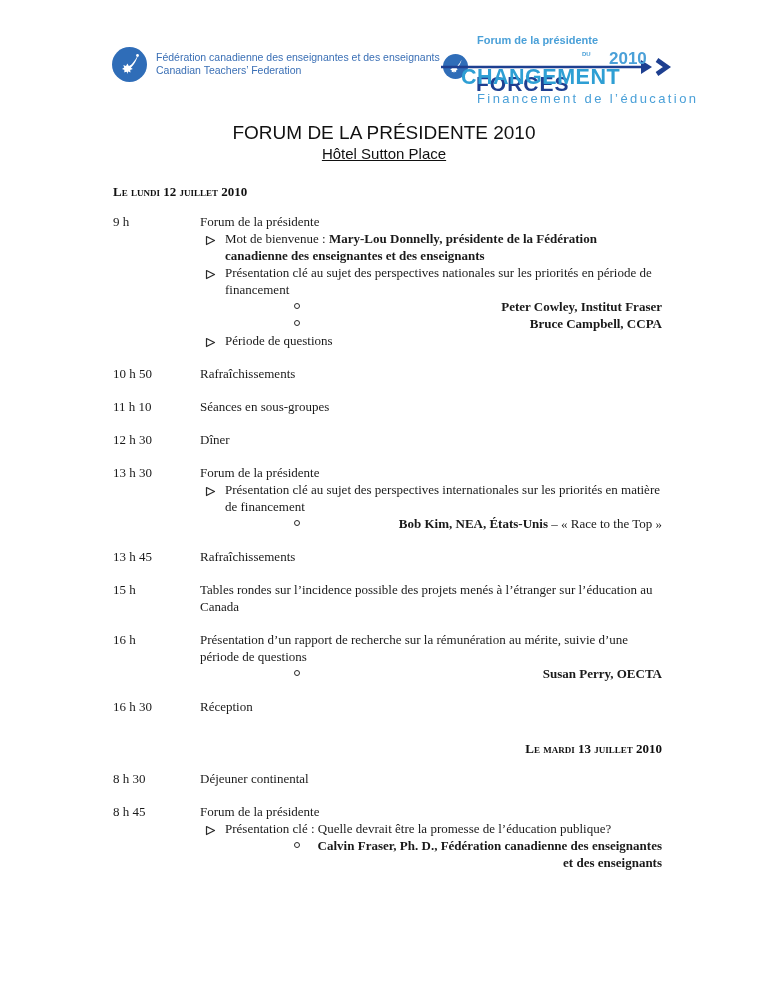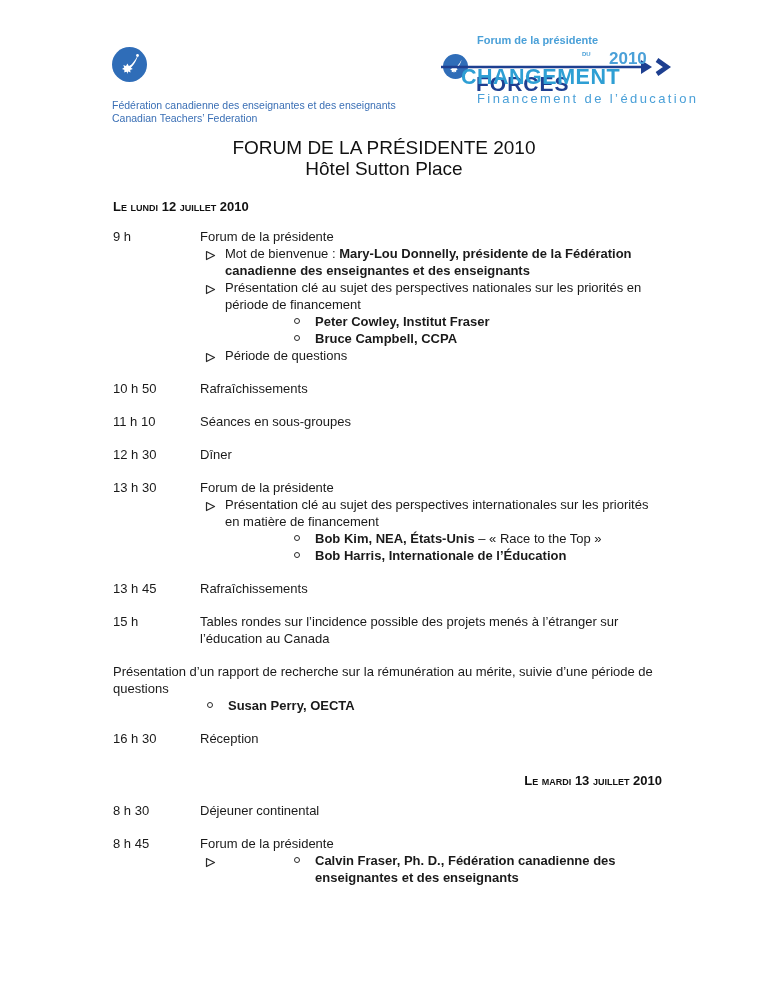--- a/index.html
+++ b/index.html
@@ -9,46 +9,46 @@
   *{box-sizing:border-box;}
   html,body{margin:0;padding:0;background:#e8e8e8;}
   .page{
     width:768px;height:994px;background:var(--page_bg);
     margin:0 auto;position:relative;overflow:hidden;
     font-family:"Liberation Sans","DejaVu Sans",sans-serif;
     color:var(--text);
   }
   
   .header{position:relative;height:118px;}
-  .ctf-left{position:absolute;left:112px;top:47px;display:flex;align-items:flex-start;gap:9px;flex-direction:column;}
+  .ctf-left{position:absolute;left:112px;top:47px;display:flex;align-items:flex-start;gap:9px;}
   .ctf-circle{flex:0 0 auto;}
   .ctf-lines{font-size:10.5px;line-height:13px;color:var(--logo_text_blue);padding-top:4px;}
   .forum-logo{position:absolute;left:443px;top:34px;width:238px;height:72px;}
   .forum-logo .tag-top{position:absolute;left:34px;top:0;font-size:11px;font-weight:bold;color:var(--forum_light_blue);}
   .forum-logo .forces{position:absolute;left:33px;top:11px;font-size:21px;font-weight:bold;letter-spacing:1px;color:var(--forum_navy);margin-top:27px;}
   .forum-logo .du{position:absolute;left:139px;top:17px;font-size:6px;line-height:6px;font-weight:bold;color:var(--forum_light_blue);text-align:center;width:8px;}
   .forum-logo .year{position:absolute;left:166px;top:15px;font-size:17px;font-weight:bold;color:var(--forum_light_blue);}
   .forum-logo .changement{position:absolute;left:18px;top:31px;font-size:21.5px;font-weight:bold;letter-spacing:.5px;color:var(--forum_cyan);}
   .forum-logo .tag-bottom{position:absolute;left:34px;top:57px;font-size:13px;letter-spacing:2.4px;color:var(--forum_light_blue);white-space:nowrap;}
   .forum-logo .arrow-svg{position:absolute;left:-2px;top:24px;}
   .forum-logo .mini-circle{position:absolute;left:0;top:20px;}
   
-  .title-block{text-align:center;margin-top:18px;}
+  .title-block{text-align:center;margin-top:3px;}
   .doc-title{font-size:19px;line-height:24px;margin:0;font-weight:normal;color:#111;}
-  .doc-subtitle{font-size:19px;line-height:18px;margin:0;color:#111;}
+  .doc-subtitle{font-size:15px;line-height:18px;margin:0;color:#111;text-decoration:underline;}
   
-  .schedule{margin:20px 0 0 113px;width:549px;font-size:13px;line-height:17px;}
+  .schedule{margin:20px 0 0 113px;width:549px;font-size:13px;line-height:17px;font-family:Liberation Serif, serif;}
   .day-heading{font-weight:bold;font-variant:small-caps;margin:0 0 13px 0;color:#111;}
   .day-heading.later{margin-top:25px;text-align:right;}
   .row{display:flex;margin-bottom:16px;}
   .time{flex:0 0 87px;}
   .content{flex:1;min-width:0;}
   .line{position:relative;}
   .line.arrow{padding-left:25px;}
-  .line.circle{padding-left:115px;}
+  .line.circle{padding-left:115px;text-align:right;}
   .bullet-arrow{position:absolute;left:5px;top:3px;width:11px;height:11px;}
   .bullet-circle{position:absolute;left:94px;top:5px;width:6px;height:6px;border:1.2px solid #2a2a2a;border-radius:50%;}
   .b{font-weight:bold;}
 </style>
 </head>
 <body>
 
 <div class="page">
 
   <div class="header">
@@ -136,36 +136,36 @@
         </div>
       </div>
       <div class="row">
         <div class="time">13 h 30</div>
         <div class="content">
           <div class="line plain"><span class="runs"><span>Forum de la présidente</span></span></div>
           <div class="line arrow"><span class="bullet-arrow"><svg width="11" height="11" viewBox="0 0 11 11">
                 <path d="M1.5 1.5 L9.5 5.5 L1.5 9.5 Z" fill="#ffffff" stroke="#2a2a2a" stroke-width="1.2" stroke-linejoin="round"></path>
               </svg></span><span class="runs"><span>Présentation clé au sujet des perspectives internationales sur les priorités en matière de financement</span></span></div>
           <div class="line circle"><span class="bullet-circle"></span><span class="runs"><span class="b">Bob Kim, NEA, États-Unis</span><span> – « Race to the Top »</span></span></div>
-          <div class="line circle"><span class="bullet-circle"></span><span class="runs"><span class="b">Bob Harris, Internationale de l’Éducation</span></span></div>
         </div>
       </div>
       <div class="row">
         <div class="time">13 h 45</div>
         <div class="content">
           <div class="line plain"><span class="runs"><span>Rafraîchissements</span></span></div>
         </div>
       </div>
       <div class="row">
         <div class="time">15 h</div>
         <div class="content">
           <div class="line plain"><span class="runs"><span>Tables rondes sur l’incidence possible des projets menés à l’étranger sur l’éducation au Canada</span></span></div>
         </div>
       </div>
       <div class="row">
+        <div class="time">16 h</div>
         <div class="content">
           <div class="line plain"><span class="runs"><span>Présentation d’un rapport de recherche sur la rémunération au mérite, suivie d’une période de questions</span></span></div>
           <div class="line circle"><span class="bullet-circle"></span><span class="runs"><span class="b">Susan Perry, OECTA</span></span></div>
         </div>
       </div>
       <div class="row">
         <div class="time">16 h 30</div>
         <div class="content">
           <div class="line plain"><span class="runs"><span>Réception</span></span></div>
         </div>
@@ -176,19 +176,19 @@
         <div class="content">
           <div class="line plain"><span class="runs"><span>Déjeuner continental</span></span></div>
         </div>
       </div>
       <div class="row">
         <div class="time">8 h 45</div>
         <div class="content">
           <div class="line plain"><span class="runs"><span>Forum de la présidente</span></span></div>
           <div class="line arrow"><span class="bullet-arrow"><svg width="11" height="11" viewBox="0 0 11 11">
                 <path d="M1.5 1.5 L9.5 5.5 L1.5 9.5 Z" fill="#ffffff" stroke="#2a2a2a" stroke-width="1.2" stroke-linejoin="round"></path>
-              </svg></span></div>
+              </svg></span><span class="runs"><span>Présentation clé : Quelle devrait être la promesse de l’éducation publique?</span></span></div>
           <div class="line circle"><span class="bullet-circle"></span><span class="runs"><span class="b">Calvin Fraser, Ph. D., Fédération canadienne des enseignantes et des enseignants</span></span></div>
         </div>
       </div>
     </div>
 
 </div>
 
 </body></html>

